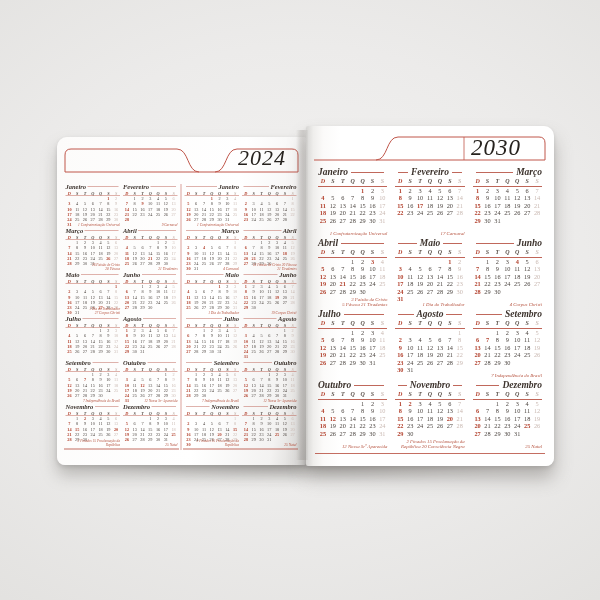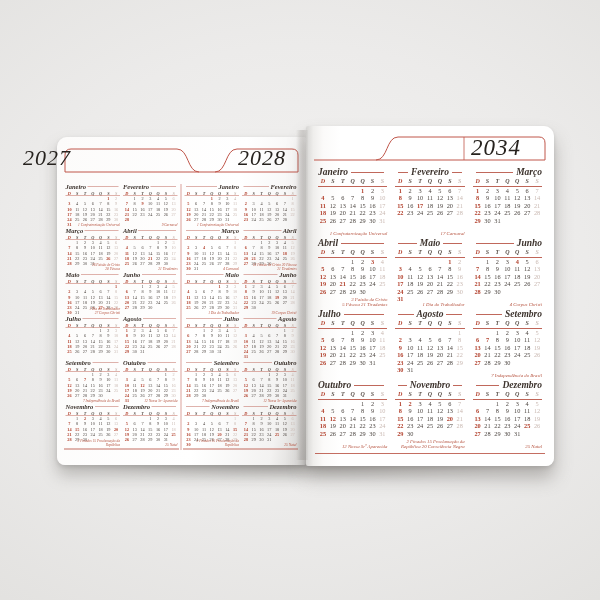--- a/index.html
+++ b/index.html
@@ -1939,16 +1939,15 @@
             <span class="dc">31</span>
           </div>
           <div class="note">25 Natal</div>
         </div>
       </div>
     <div class="bline"></div>
   </div>
 
   <div class="gutter"></div>
 
-  <div class="yearlbl y2027">2027</div>
-  <div class="yearlbl y2025">2028</div>
-  <div class="yearlbl y2026">2034</div>
+  <div class="yearlbl y2025">2024</div>
+  <div class="yearlbl y2026">2030</div>
 </div>
 
 </body></html>

